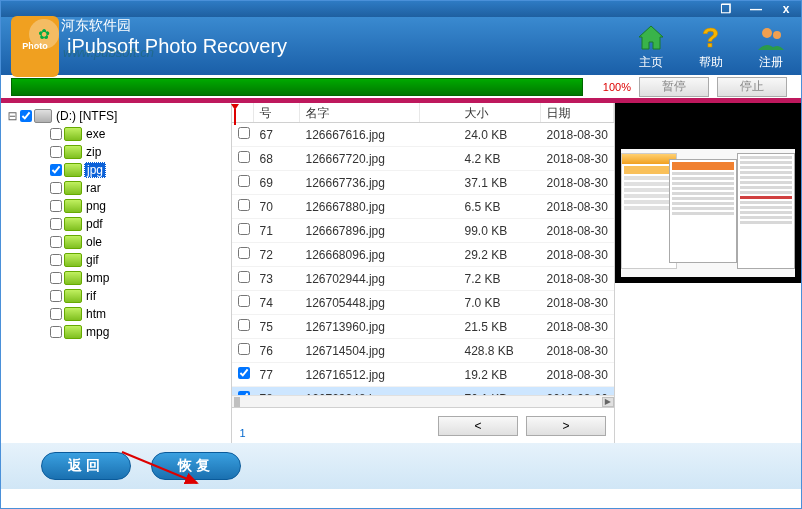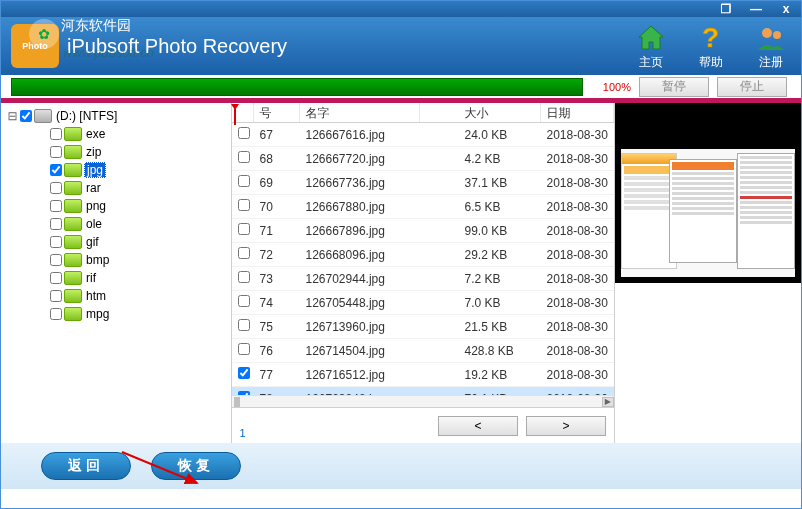--- a/index.html
+++ b/index.html
@@ -1,21 +1,21 @@
 <!DOCTYPE html>
 <html><head>
 <meta charset="utf-8">
 <style>
   * { box-sizing: border-box; margin: 0; padding: 0; }
   body { font-family: "Microsoft YaHei", Arial, sans-serif; font-size: 12px; background: #fff; width: 802px; height: 509px; overflow: hidden; border: 1px solid #4a90d9; position: relative; }
   .titlebar { height: 16px; background: linear-gradient(#2e7bc4,#1e5fa0); display: flex; justify-content: flex-end; align-items: center; padding: 0 0; }
   .titlebar .tbtn { width: 30px; height: 16px; color: #fff; display: flex; align-items: center; justify-content: center; font-weight: bold; cursor: pointer; }
   .header { height: 58px; background: linear-gradient(#3a8ad0,#1a5fa8); display: flex; align-items: center; padding: 0 10px; position: relative; }
   .logo-wrap { display: flex; align-items: center; gap: 8px; }
-  .logo-img { width: 48px; height: 44px; background: #f0a020; border-radius: 6px; display: flex; align-items: center; justify-content: center; color: #fff; font-weight: bold; font-size: 9px; text-align: center; line-height: 1; }
+  .logo-img { width: 48px; height: 61px; background: #f0a020; border-radius: 6px; display: flex; align-items: center; justify-content: center; color: #fff; font-weight: bold; font-size: 9px; text-align: center; line-height: 1; }
   .app-title { color: #fff; font-size: 20px; font-weight: normal; }
   .watermark { position: absolute; top: 28px; left: 62px; color: rgba(20,90,20,0.25); font-size: 13px; font-style: italic; pointer-events: none; }
   .site-title { position: absolute; top: 0; left: 60px; color: #fff; font-size: 14px; }
   .site-icon { position:absolute; top:2px; left:28px; width:30px; height:30px; background:rgba(255,255,255,0.3); border-radius:50%; display:flex; align-items:center;justify-content:center;font-size:14px;color:#0a4; }
   .header-right { margin-left: auto; display: flex; gap: 20px; }
   .hbtn { display: flex; flex-direction: column; align-items: center; color: #fff; cursor: pointer; width: 40px; }
   .hbtn .icon { width: 32px; height: 32px; display:flex; align-items:center; justify-content:center; }
   .hbtn .lbl { font-size: 12px; text-align: center; }
   .progress-row { height: 28px; background: #fff; display: flex; align-items: center; padding: 0 10px; border-bottom: 5px solid #be185d; gap:8px; }
   .progress-bar { flex:0 0 572px; height: 18px; background: linear-gradient(#0a0,#070); border: 1px solid #060; }
@@ -158,20 +158,26 @@
         <div class="tree-row indent">
           <span class="tree-toggle"></span>
           <input type="checkbox" class="tree-cb" style="">
           <span class="folder-icon"></span>
           <span class="tree-label">png</span>
         </div>
         <div class="tree-row indent">
           <span class="tree-toggle"></span>
           <input type="checkbox" class="tree-cb" style="">
           <span class="folder-icon"></span>
+          <span class="tree-label">pdf</span>
+        </div>
+        <div class="tree-row indent">
+          <span class="tree-toggle"></span>
+          <input type="checkbox" class="tree-cb" style="">
+          <span class="folder-icon"></span>
           <span class="tree-label">ole</span>
         </div>
         <div class="tree-row indent">
           <span class="tree-toggle"></span>
           <input type="checkbox" class="tree-cb" style="">
           <span class="folder-icon"></span>
           <span class="tree-label">gif</span>
         </div>
         <div class="tree-row indent">
           <span class="tree-toggle"></span>

